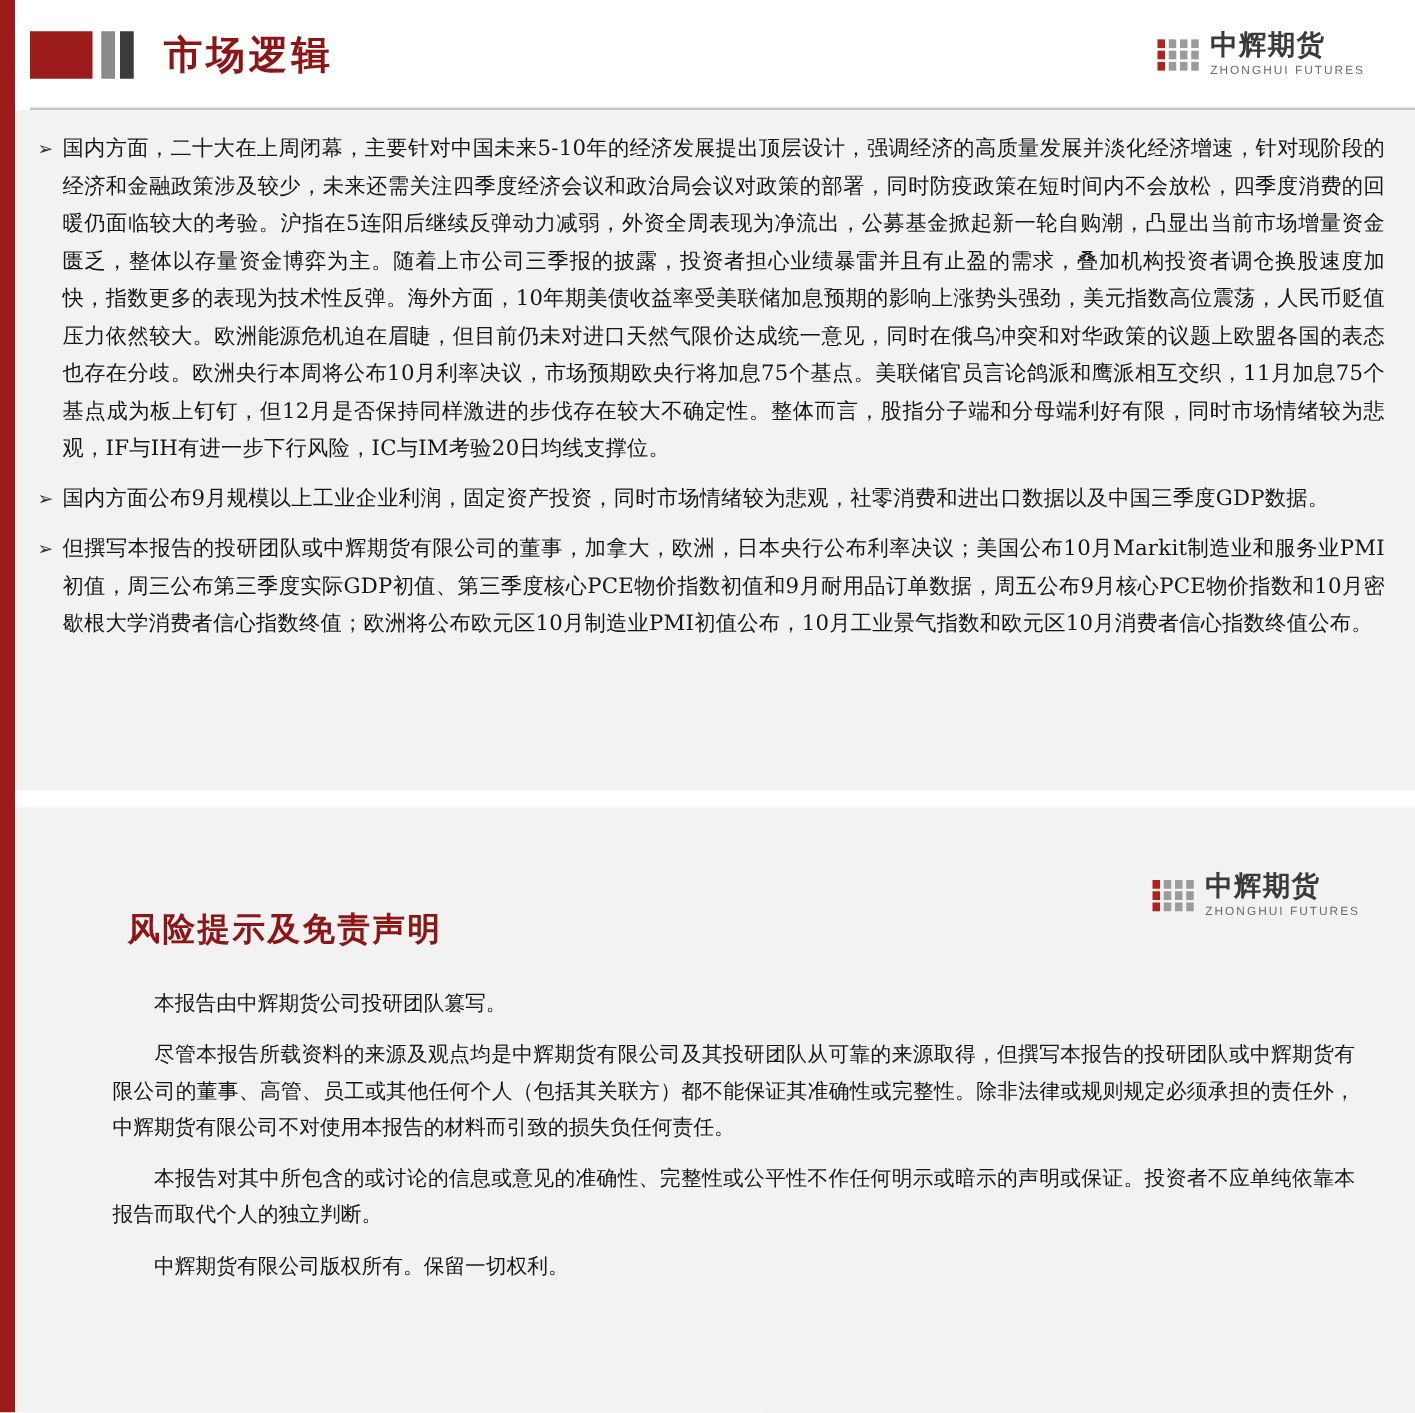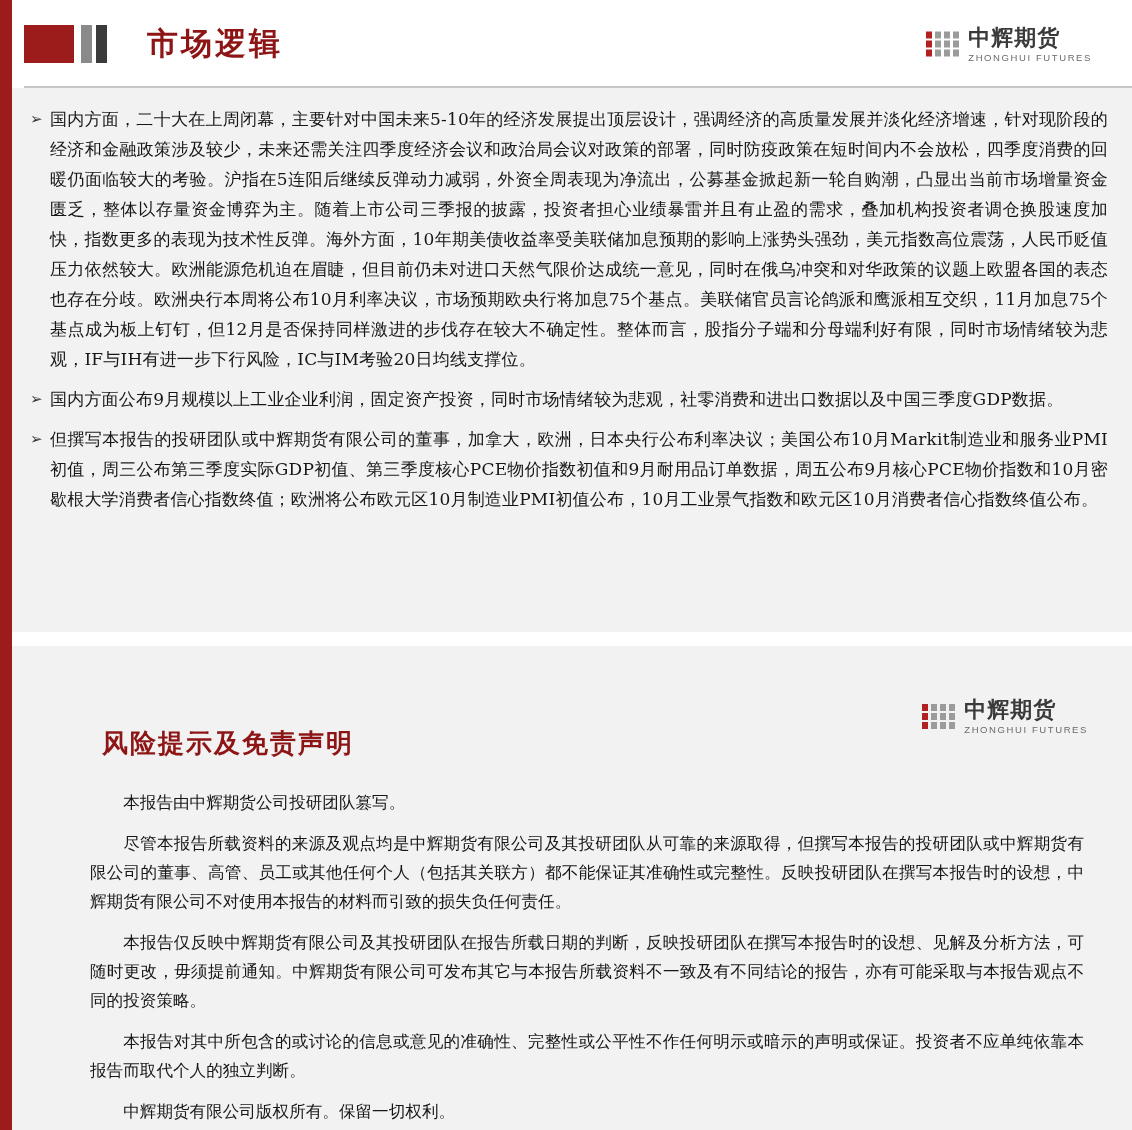--- a/index.html
+++ b/index.html
@@ -56,21 +56,21 @@
     background: #8a8a8a;
     margin-left: 7px;
   }
   .blk-dark {
     width: 11px;
     height: 38px;
     background: #3b3b3b;
     margin-left: 4px;
   }
   .section-title {
-    margin-left: 40px;
+    margin-left: 24px;
     font-family: "DejaVu Serif", serif;
     font-size: 31px;
     font-weight: bold;
     color: #8d1515;
     letter-spacing: 3px;
   }
   
   .logo {
     position: absolute;
     right: 40px;
@@ -269,21 +269,20 @@
       <div>
         <div class="logo-text-cn">中辉期货</div>
         <div class="logo-text-en">ZHONGHUI FUTURES</div>
       </div>
     </div>
 
     <div class="disc-title">风险提示及免责声明</div>
 
     <div class="disc-body">
       <p class="disc-p">本报告由中辉期货公司投研团队篡写。</p>
-      <p class="disc-p">尽管本报告所载资料的来源及观点均是中辉期货有限公司及其投研团队从可靠的来源取得，但撰写本报告的投研团队或中辉期货有限公司的董事、高管、员工或其他任何个人（包括其关联方）都不能保证其准确性或完整性。反映投研团队在撰写本报告时的设想，中辉期货有限公司不对使用本报告的材料而引致的损失负任何责任。</p>
-      <p class="disc-p">本报告仅反映中辉期货有限公司及其投研团队在报告所载日期的判断，反映投研团队在撰写本报告时的设想、见解及分析方法，可随时更改，毋须提前通知。中辉期货有限公司可发布其它与本报告所载资料不一致及有不同结论的报告，亦有可能采取与本报告观点不同的投资策略。</p>
+      <p class="disc-p">尽管本报告所载资料的来源及观点均是中辉期货有限公司及其投研团队从可靠的来源取得，但撰写本报告的投研团队或中辉期货有限公司的董事、高管、员工或其他任何个人（包括其关联方）都不能保证其准确性或完整性。除非法律或规则规定必须承担的责任外，中辉期货有限公司不对使用本报告的材料而引致的损失负任何责任。</p>
       <p class="disc-p">本报告对其中所包含的或讨论的信息或意见的准确性、完整性或公平性不作任何明示或暗示的声明或保证。投资者不应单纯依靠本报告而取代个人的独立判断。</p>
       <p class="disc-p">中辉期货有限公司版权所有。保留一切权利。</p>
     </div>
 
   </div>
 
 </div>
 
 </body></html>

